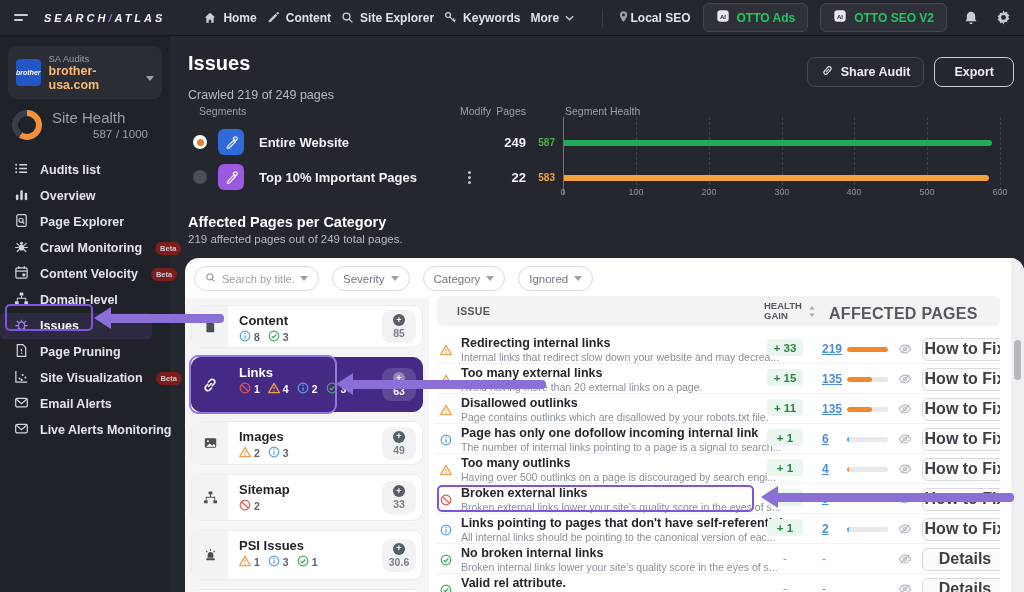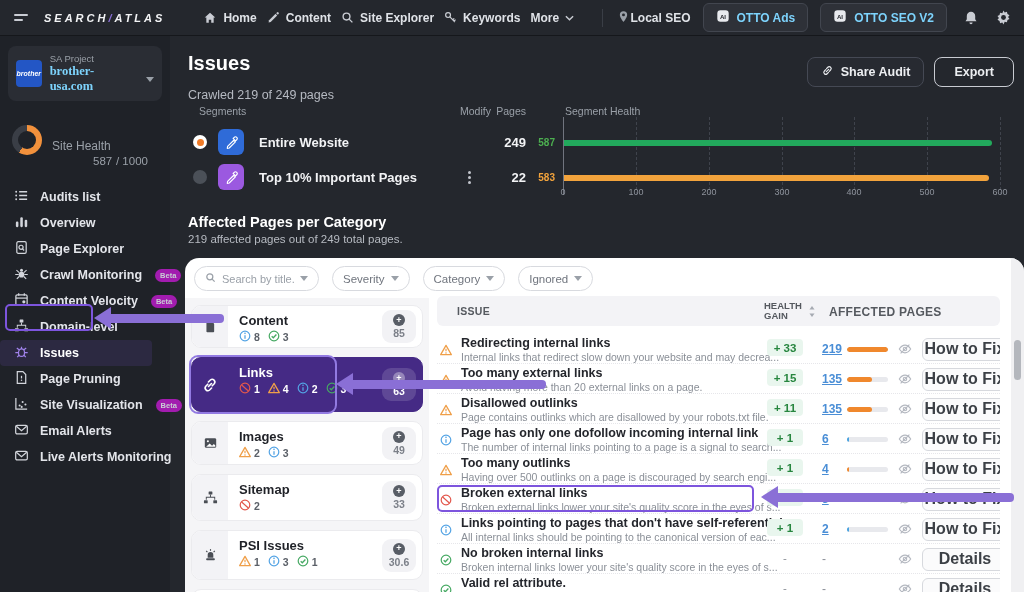--- a/index.html
+++ b/index.html
@@ -15,41 +15,41 @@
   .burger .b1{width:14px;} .burger .b2{width:9px;}
   .logo { margin-left:14px; color:#f2f3f5; font-weight:700; font-size:11px; letter-spacing:3px; font-style:italic; white-space:nowrap; }
   .logo .slash { color:#8a6fd6; }
   .main-nav { display:flex; align-items:center; margin-left:38px; gap:10px; }
   .nav-item { display:flex; align-items:center; gap:6px; color:#dfe2e7; font-size:12px; font-weight:700; cursor:pointer; white-space:nowrap; }
   .nav-item svg { display:block; }
   .top-right { margin-left:auto; display:flex; align-items:center; margin-right:12px; }
   .vdiv { width:1px; height:18px; background:#3a3e46; margin:0 14px; }
   .localseo { display:flex; align-items:center; gap:0; color:#dfe2e7; font-size:12px; font-weight:700; cursor:pointer; }
   .otto-btn { display:flex; align-items:center; gap:7px; background:#2e3138; border:1px solid #42464f;
-    border-radius:6px; color:#7dd3fc; font-size:12px; font-weight:700; padding:5px 12px; margin-left:12px; cursor:pointer; white-space:nowrap; }
+    border-radius:6px; color:#22c55e; font-size:12px; font-weight:700; padding:5px 12px; margin-left:12px; cursor:pointer; white-space:nowrap; }
   .icon-btn { margin-left:16px; cursor:pointer; display:flex; align-items:center; }
 
   
   .sidebar { position:absolute; left:0; top:36px; width:170px; bottom:0; background:#1f2228; z-index:5; }
   .project { margin:10px 8px 0 8px; background:#2a2d34; border-radius:8px; padding:7px 8px; display:flex; align-items:center; gap:8px; cursor:pointer; }
   .brother-logo { width:27px; height:27px; border-radius:4px; background:#2356c5; color:#fff; display:flex; align-items:center; justify-content:center;
     font-size:7px; font-weight:700; font-style:italic; }
   .proj-label { color:#9aa0a8; font-size:9.5px; }
-  .proj-domain { color:#7dd3fc; font-size:12.5px; font-weight:700; display:flex; align-items:center; gap:14px;font-family:Liberation Serif, serif; }
+  .proj-domain { color:#fdba74; font-size:12.5px; font-weight:700; display:flex; align-items:center; gap:14px; }
   .health { display:flex; align-items:center; gap:10px; margin:10px 8px 0 12px; }
   .donut { width:30px; height:30px; border-radius:50%; background:conic-gradient(#f2913c 0deg 212deg,#3a3e46 212deg 360deg); position:relative; }
   .donut::after { content:""; position:absolute; inset:6px; border-radius:50%; background:#1f2228; }
-  .health-label { color:#9aa0a8; font-size:12px;margin-top:28px; }
+  .health-label { color:#9aa0a8; font-size:15px; }
   .health-score { color:#f2f3f5; font-size:13.5px; font-weight:700;margin-left:41px; }
   .health-score span { color:#9aa0a8; font-weight:400; font-size:11.5px; }
   .menu { margin-top:16px; }
   .menu-item { position:relative; display:flex; align-items:center; gap:11px; height:26px; padding-left:14px;
     color:#e3e5ea; font-size:12.5px; font-weight:700; cursor:pointer; white-space:nowrap; }
   .menu-item svg { flex:0 0 auto; }
-  .beta { background:#a21caf; color:#c9cdd4; font-size:7.5px; font-weight:700; padding:2px 5px; border-radius:7px; margin-left:2px; }
+  .beta { background:#7f1d1d; color:#c9cdd4; font-size:7.5px; font-weight:700; padding:2px 5px; border-radius:7px; margin-left:2px; }
   .menu-item.active { background:rgba(125,85,221,0.14); width:152px; border-radius:4px; }
   .menu-item.active .mi-label { color:#ffffff; }
 
   
   .main-bg { position:absolute; left:170px; top:36px; right:0; bottom:0; background:#24272d; }
   .page-title { position:absolute; left:188px; top:52px; color:#fff; font-size:20px; font-weight:700; }
   .page-sub { position:absolute; left:188px; top:88px; color:#b6bac2; font-size:12.5px; }
   .hdr-btns { position:absolute; right:10px; top:57px; display:flex; gap:10px; }
   .btn-share { display:flex; align-items:center; gap:7px; background:#272a31; border:1px solid #454954; border-radius:8px;
     color:#eceef1; font-size:12.5px; font-weight:700; padding:6px 13px; cursor:pointer; }
@@ -104,21 +104,21 @@
   .cat-card.selected .cat-name, .cat-card.selected .chip, .cat-card.selected .score-num { color:#fff; }
   .cat-card.selected .cat-score { background:rgba(255,255,255,0.14); }
   .cat-card.selected .plus-ic { background:rgba(255,255,255,0.35); }
   .links-outline { position:absolute; left:-3px; top:-3px; bottom:-3px; width:148px; border:2.5px solid #927ae2; border-radius:9px; pointer-events:none; }
   .cat-stub { height:40px; background:#fff; border:1px solid #ebebee; border-radius:10px; }
 
   .tbl-hdr { position:absolute; left:252px; top:38px; width:563px; height:30px; background:#f3f3f6; border-radius:6px; }
   .th-issue { position:absolute; left:20px; top:9px; font-size:10.5px; font-weight:700; color:#55595f; letter-spacing:0.3px; }
   .th-gain { position:absolute; left:327px; top:5px; width:50px; font-size:9.5px; line-height:1.1; font-weight:700; color:#55595f; }
   .th-sort { position:absolute; left:371px; top:8px; }
-  .th-aff { position:absolute; left:392px; top:9px; font-size:12px; font-weight:700; color:#55595f; letter-spacing:0.3px; }
+  .th-aff { position:absolute; left:392px; top:9px; font-size:16px; font-weight:700; color:#55595f; letter-spacing:0.3px; }
   .tbl-rows { position:absolute; left:252px; top:76px; width:563px; bottom:0; overflow:hidden; }
   .t-row { position:relative; height:30px; border-bottom:1px dotted #e6e6ea; }
   .t-sev { position:absolute; left:3px; top:8px; }
   .t-title { position:absolute; left:24px; top:2px; font-size:12.5px; font-weight:700; color:#24262c; white-space:nowrap; }
   .t-desc { position:absolute; left:24px; top:16.5px; font-size:10.5px; color:#8a8f97; white-space:nowrap; }
   .t-gain { position:absolute; left:330px; top:5px; width:36px; text-align:center; background:#e9f6ee; color:#27863f;
     font-size:11.5px; font-weight:700; border-radius:4px; padding:2.5px 0; }
   .t-gain.dash { background:transparent; color:#8a8f97; font-weight:400; }
   .t-aff { position:absolute; left:385px; top:8px; font-size:12px; font-weight:700; color:#4a8ed6; text-decoration:underline; cursor:pointer; }
   .t-aff.dash { color:#8a8f97; text-decoration:none; font-weight:400; cursor:default; }
@@ -229,21 +229,21 @@
           </svg>
         </div>
 
     </div>
   </div>
 
   <div class="sidebar">
     <div class="project">
       <div class="brother-logo">brother</div>
       <div>
-        <div class="proj-label">SA Project</div>
+        <div class="proj-label">SA Audits</div>
         <div class="proj-domain">
             <span>brother-usa.com</span>
             <span class="caret"></span>
           </div>
       </div>
     </div>
     <div class="health">
       <div class="donut"></div>
       <div>
         <div class="health-label">Site Health</div>

